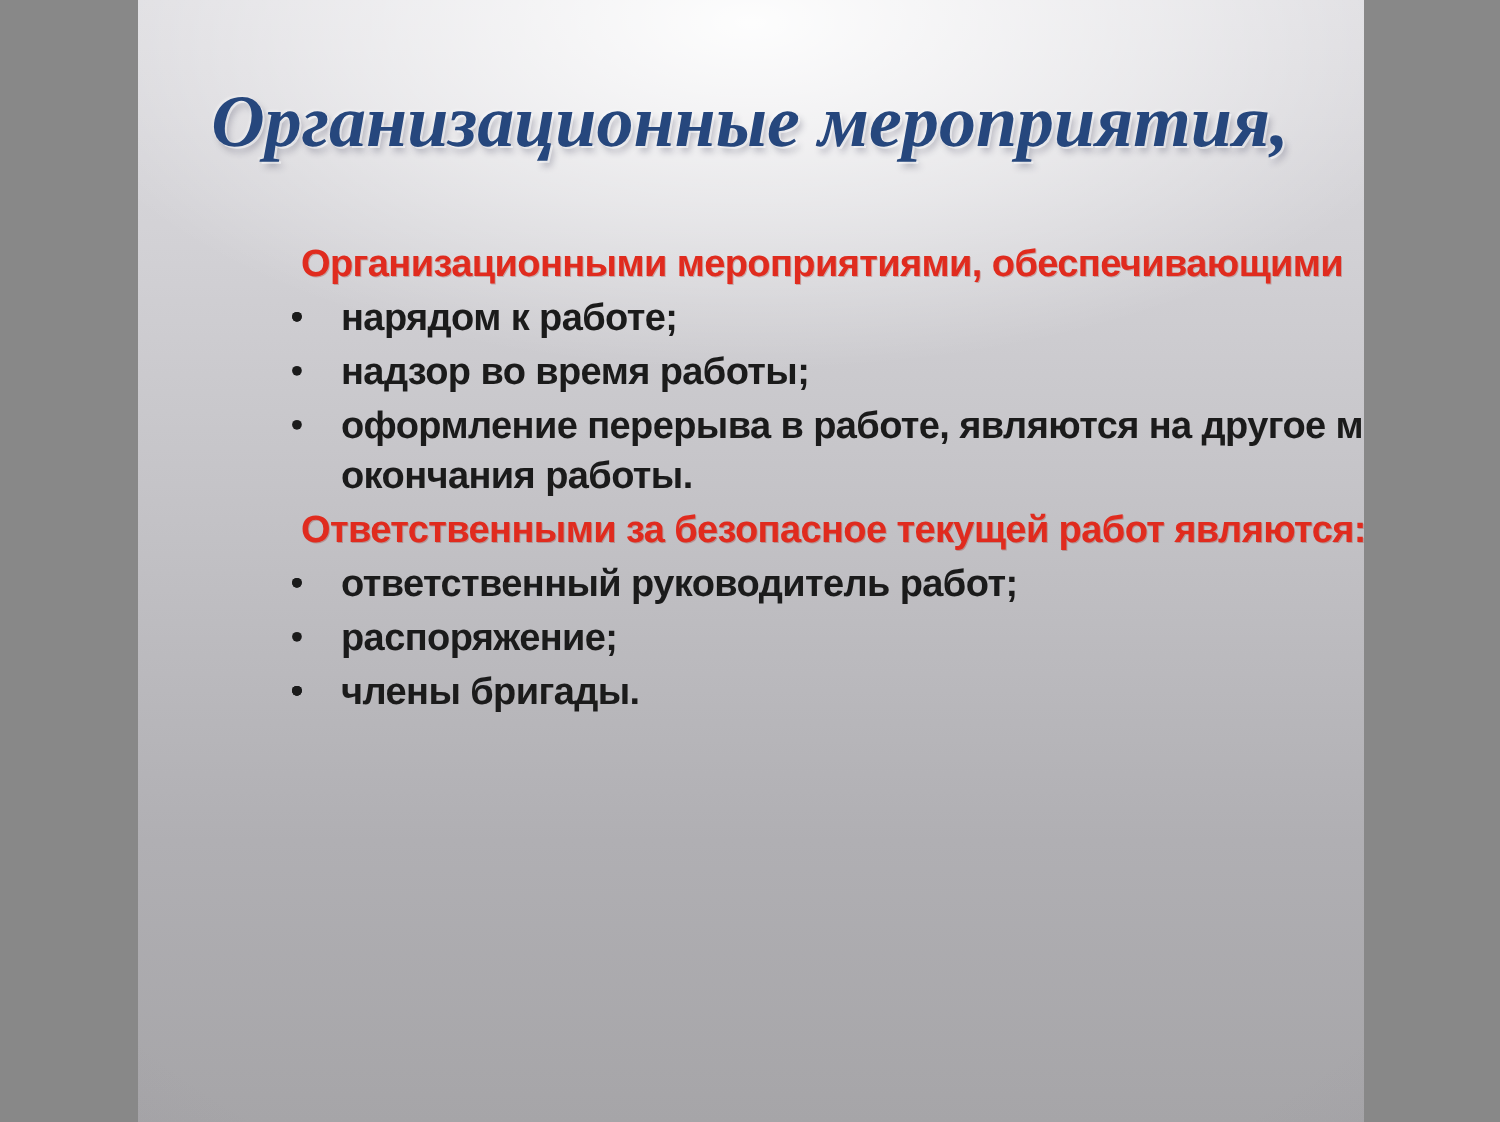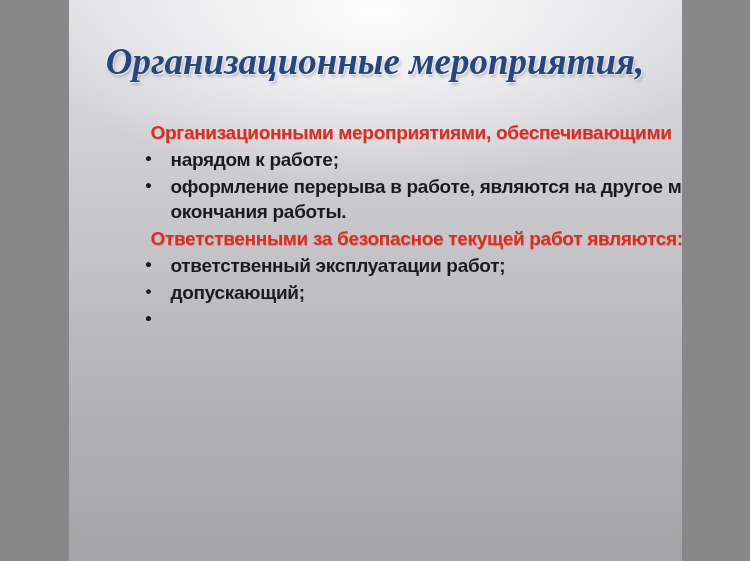--- a/index.html
+++ b/index.html
@@ -92,49 +92,51 @@
     <ul class="bullet-list">
       <li>
         <span class="bullet">•</span>
       </li>
       <li>
         <span class="bullet">•</span>
         <span>нарядом к работе;</span>
       </li>
       <li>
         <span class="bullet">•</span>
+        <span>надзор во время работы;</span>
       </li>
       <li>
         <span class="bullet">•</span>
         <span>оформление перерыва в работе, являются на другое место, окончания работы.</span>
       </li>
     </ul>
 
     <p class="section-heading">
       <span class="h-line h-line1">Ответственными за безопасное текущей работ являются:</span>
       <span class="h-line h-line2"></span>
     </p>
 
     <ul class="bullet-list">
       <li>
         <span class="bullet">•</span>
       </li>
       <li>
         <span class="bullet">•</span>
-        <span>ответственный эксплуатации работ;</span>
+        <span>ответственный руководитель работ;</span>
       </li>
       <li>
         <span class="bullet">•</span>
-        <span>допускающий;</span>
+        <span>распоряжение;</span>
       </li>
       <li>
         <span class="bullet">•</span>
       </li>
       <li>
         <span class="bullet">•</span>
       </li>
       <li>
         <span class="bullet">•</span>
+        <span>члены бригады.</span>
       </li>
     </ul>
 
   </div>
 </div>
 
 </body></html>

